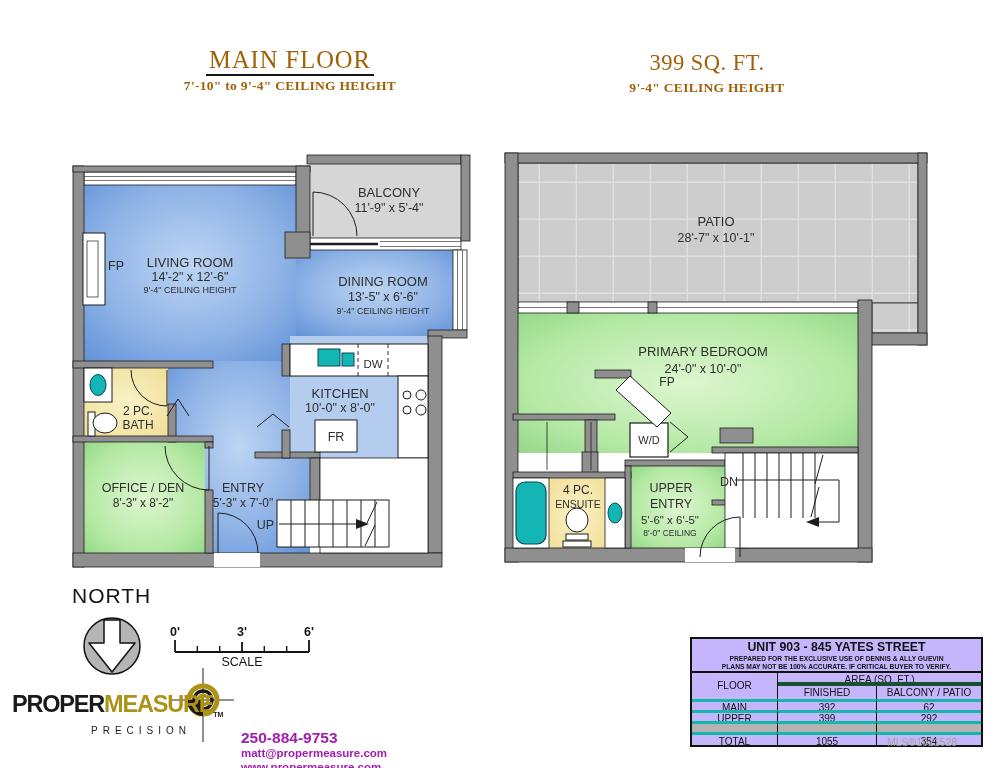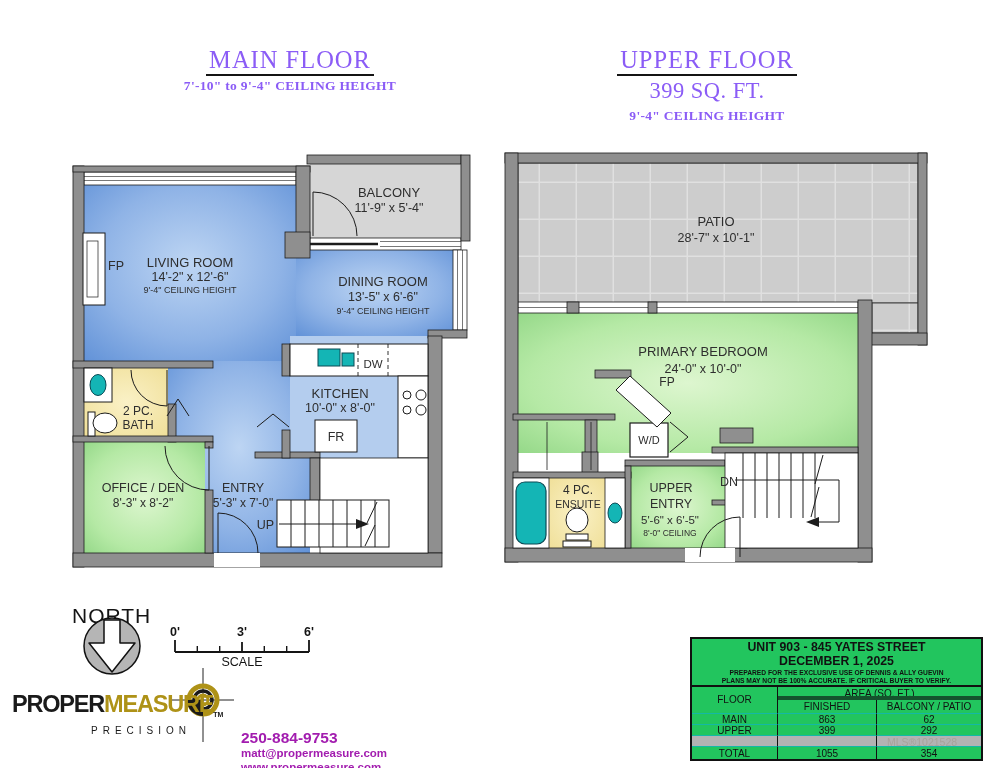--- a/index.html
+++ b/index.html
@@ -1,36 +1,36 @@
 <!DOCTYPE html>
 <html><head>
 <meta charset="utf-8">
 <style>
   html,body{margin:0;padding:0;background:#fff;}
   .page{position:relative;width:994px;height:768px;background:#ffffff;overflow:hidden;
         font-family:"Liberation Sans",sans-serif;color:#222;}
   .plan{position:absolute;}
-  .floor-header{position:absolute;text-align:center;font-family:"Liberation Serif",serif;color:#8b5cf6;}
+  .floor-header{position:absolute;text-align:center;font-family:"Liberation Serif",serif;color:#a16207;}
   .fh-title{font-size:24.5px;letter-spacing:1px;}
   .fh-title span{border-bottom:2px solid #141414;padding:0 3px 1px 3px;}
   .fh-area{font-size:22.5px;margin-top:4px;letter-spacing:0.5px;}
   .fh-ceil{font-size:13.5px;font-weight:bold;margin-top:4px;letter-spacing:0.3px;}
-  .north-label{position:absolute;left:72px;top:604px;font-size:21px;letter-spacing:1px;color:#141414;}
+  .north-label{position:absolute;left:72px;top:584px;font-size:21px;letter-spacing:1px;color:#141414;}
   .contact{position:absolute;left:241px;top:729px;color:#a21caf;}
   .contact .phone{font-size:15.5px;font-weight:bold;line-height:18px;}
   .contact .email,.contact .web{font-size:11.5px;font-weight:bold;line-height:13.5px;}
   .itable{position:absolute;left:690px;top:637px;width:293px;border:2px solid #111;
-          box-sizing:border-box;background:#22c55e;color:#111;}
+          box-sizing:border-box;background:#c4b5fd;color:#111;}
   .it-address{font-size:12.3px;font-weight:bold;text-align:center;height:16px;line-height:16px;}
   .it-date{font-size:12.3px;font-weight:bold;text-align:center;height:14px;line-height:13px;}
   .it-disc{font-size:6.7px;font-weight:bold;text-align:center;height:8px;line-height:8px;}
   .it-grid{display:grid;grid-template-columns:86px 99px 104px;
            grid-template-rows:13px 13px 11px 11px 11px 13px;border-top:2px solid #111;}
   .it-grid div{font-size:10px;text-align:center;overflow:hidden;}
-  .bt{border-top:1px solid #14b8a6;}
+  .bt{border-top:3px solid #14b8a6;}
   .br{border-right:1px solid #111;}
   .bb{border-bottom:4px solid #14532d;}
   .c-floor{grid-area:1/1/3/2;line-height:26px;}
   .c-area{grid-area:1/2/2/4;line-height:13px;}
   .c-fin{grid-area:2/2/3/3;line-height:13px;}
   .c-bal{grid-area:2/3/3/4;line-height:13px;}
   .rowcell{line-height:11px;}
   .gray{background:#b3b3b3;height:11px;}
   .totcell{line-height:13px;}
   .mls{position:absolute;left:862px;top:736px;width:120px;text-align:center;
@@ -47,21 +47,20 @@
 </head>
 <body>
 
 <div class="page">
 
   <div class="floor-header" style="left:120px;top:46px;width:340px;">
     <div class="fh-title"><span>MAIN FLOOR</span></div>
     <div class="fh-ceil">7'-10" to 9'-4" CEILING HEIGHT</div>
   </div>
   <div class="floor-header" style="left:537px;top:46px;width:340px;">
-    <div class="fh-title"><span>UPPER FLOOR</span></div>
     <div class="fh-area">399 SQ. FT.</div>
     <div class="fh-ceil">9'-4" CEILING HEIGHT</div>
   </div>
 
   <svg class="plan" style="left:68px;top:146px;" width="410" height="424" viewBox="0 0 410 424">
     <defs>
       <radialGradient id="gBlue" cx="50%" cy="45%" r="78%">
         <stop offset="0%" stop-color="#bdd5f3"></stop>
           <stop offset="55%" stop-color="#8fb3e6"></stop>
           <stop offset="100%" stop-color="#5c8ed6"></stop>
@@ -317,30 +316,29 @@
   </svg>
 
   <div class="contact">
     <div class="phone">250-884-9753</div>
     <div class="email">matt@propermeasure.com</div>
     <div class="web">www.propermeasure.com</div>
   </div>
 
   <div class="itable">
     <div class="it-address">UNIT 903 - 845 YATES STREET</div>
-    <div class="it-date">DECEMBER 1, 2025</div>
     <div class="it-disc">PREPARED FOR THE EXCLUSIVE USE OF DENNIS &amp; ALLY GUEVIN</div>
     <div class="it-disc">PLANS MAY NOT BE 100% ACCURATE. IF CRITICAL BUYER TO VERIFY.</div>
     <div class="it-grid">
       <div class="c-floor br">FLOOR</div>
       <div class="c-area bb">AREA (SQ. FT.)</div>
       <div class="c-fin br">FINISHED</div>
       <div class="c-bal">BALCONY / PATIO</div>
       <div class="rowcell bt br">MAIN</div>
-      <div class="rowcell bt br">863</div>
+      <div class="rowcell bt br">392</div>
       <div class="rowcell bt">62</div>
       <div class="rowcell bt br">UPPER</div>
       <div class="rowcell bt br">399</div>
       <div class="rowcell bt">292</div>
       <div class="gray bt br"></div>
       <div class="gray bt br"></div>
       <div class="gray bt"></div>
       <div class="totcell bt br">TOTAL</div>
       <div class="totcell bt br">1055</div>
       <div class="totcell bt">354</div>

